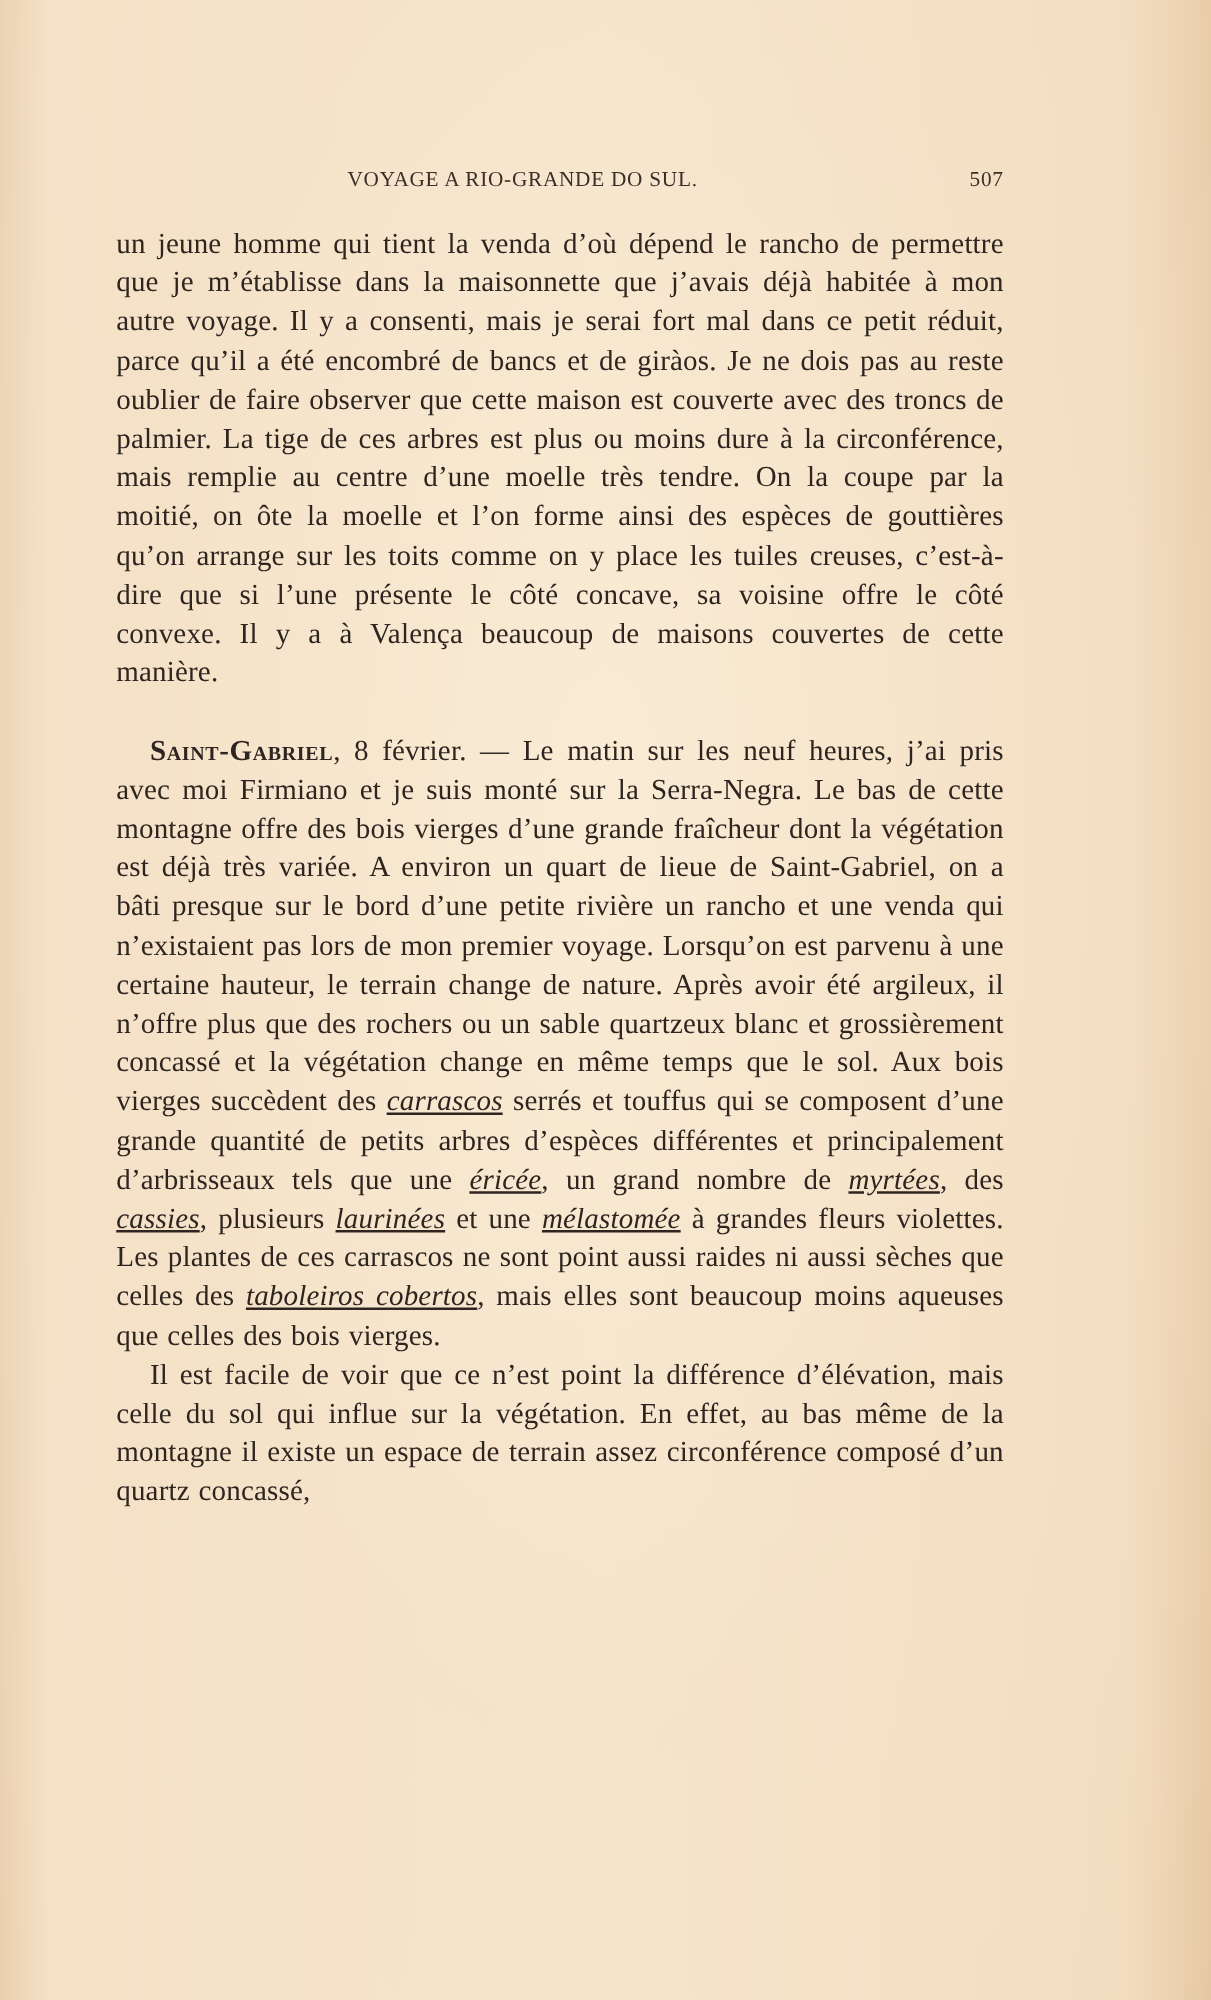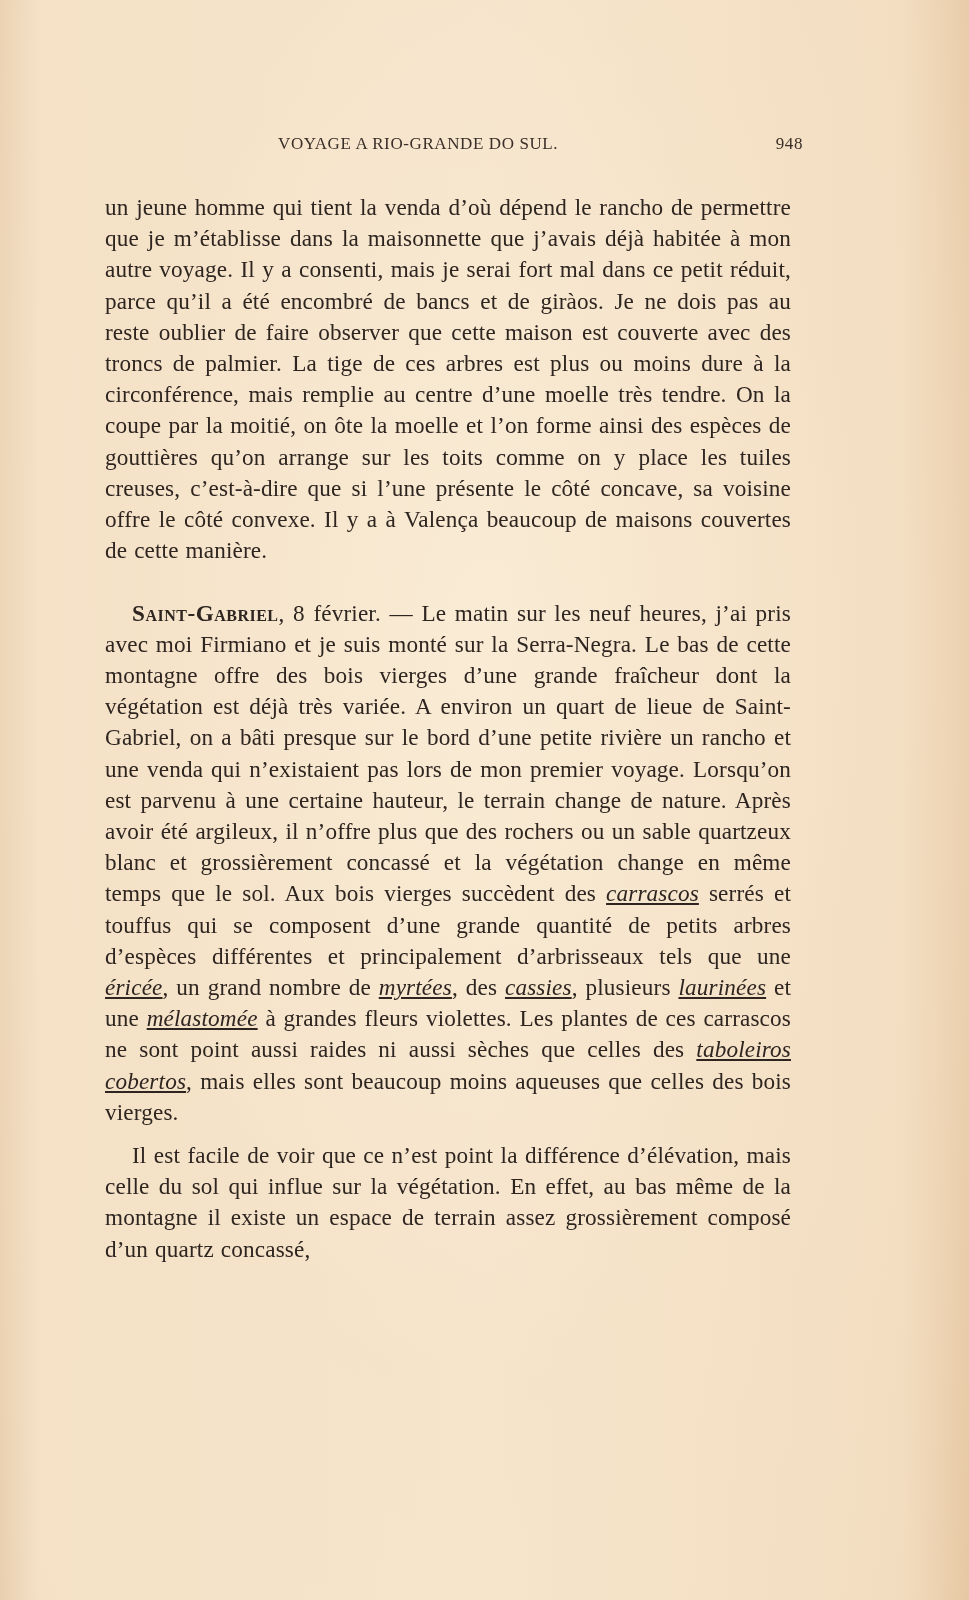--- a/index.html
+++ b/index.html
@@ -44,47 +44,47 @@
       left: 93px;
       top: 180px;
       width: 710px;
       font-size: 23.2px;
       line-height: 31.2px;
       text-align: justify;
       letter-spacing: 0.15px;
       word-spacing: 1px;
     }
     .body-text p {
-      margin: 12px;
+      margin: 0;
       text-align: justify;
       text-align-last: left;
     }
     .body-text p.indent { text-indent: 27px; }
     .body-text p.section-start { margin-top: 31.2px; }
     .smallcaps { font-variant: small-caps; letter-spacing: 0.5px; font-weight: bold; }
     em { font-style: italic; text-decoration: underline; }
   </style>
 </head>
 <body>
 
 <div class="page">
 
   <div class="running-head">
     <span class="running-title">VOYAGE A RIO-GRANDE DO SUL.</span>
-    <span class="page-number">948</span>
+    <span class="page-number">507</span>
   </div>
 
   <div class="body-text">
 
     <p>
       <span>un jeune homme qui tient la venda d’où dépend le rancho de permettre que je m’établisse dans la maisonnette que j’avais déjà habitée à mon autre voyage. Il y a consenti, mais je serai fort mal dans ce petit réduit, parce qu’il a été encombré de bancs et de giràos. Je ne dois pas au reste oublier de faire observer que cette maison est couverte avec des troncs de palmier. La tige de ces arbres est plus ou moins dure à la circonférence, mais remplie au centre d’une moelle très tendre. On la coupe par la moitié, on ôte la moelle et l’on forme ainsi des espèces de gouttières qu’on arrange sur les toits comme on y place les tuiles creuses, c’est-à-dire que si l’une présente le côté concave, sa voisine offre le côté convexe. Il y a à Valença beaucoup de maisons couvertes de cette manière.</span>
     </p>
 
     <p class="indent section-start">
       <span class="smallcaps">Saint-Gabriel</span><span>, 8 février. — Le matin sur les neuf heures, j’ai pris avec moi Firmiano et je suis monté sur la Serra-Negra. Le bas de cette montagne offre des bois vierges d’une grande fraîcheur dont la végétation est déjà très variée. A environ un quart de lieue de Saint-Gabriel, on a bâti presque sur le bord d’une petite rivière un rancho et une venda qui n’existaient pas lors de mon premier voyage. Lorsqu’on est parvenu à une certaine hauteur, le terrain change de nature. Après avoir été argileux, il n’offre plus que des rochers ou un sable quartzeux blanc et grossièrement concassé et la végétation change en même temps que le sol. Aux bois vierges succèdent des </span><em>carrascos</em><span> serrés et touffus qui se composent d’une grande quantité de petits arbres d’espèces différentes et principalement d’arbrisseaux tels que une </span><em>éricée</em><span>, un grand nombre de </span><em>myrtées</em><span>, des </span><em>cassies</em><span>, plusieurs </span><em>laurinées</em><span> et une </span><em>mélastomée</em><span> à grandes fleurs violettes. Les plantes de ces carrascos ne sont point aussi raides ni aussi sèches que celles des </span><em>taboleiros cobertos</em><span>, mais elles sont beaucoup moins aqueuses que celles des bois vierges.</span>
     </p>
 
     <p class="indent">
-      <span>Il est facile de voir que ce n’est point la différence d’élévation, mais celle du sol qui influe sur la végétation. En effet, au bas même de la montagne il existe un espace de terrain assez grossièrement composé d’un quartz concassé,</span>
+      <span>Il est facile de voir que ce n’est point la différence d’élévation, mais celle du sol qui influe sur la végétation. En effet, au bas même de la montagne il existe un espace de terrain assez circonférence composé d’un quartz concassé,</span>
     </p>
 
   </div>
 </div>
 
 </body></html>

